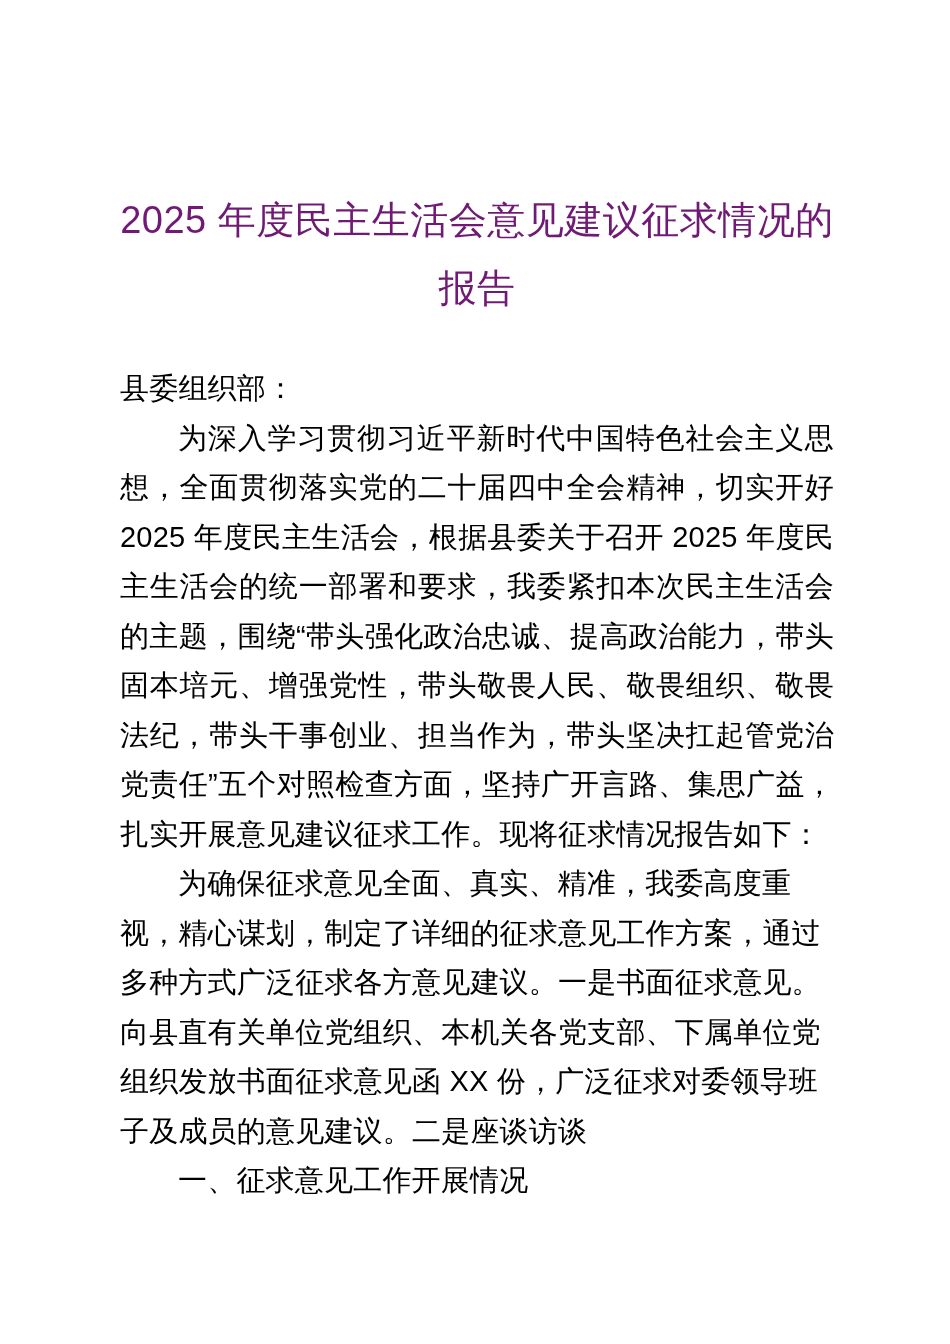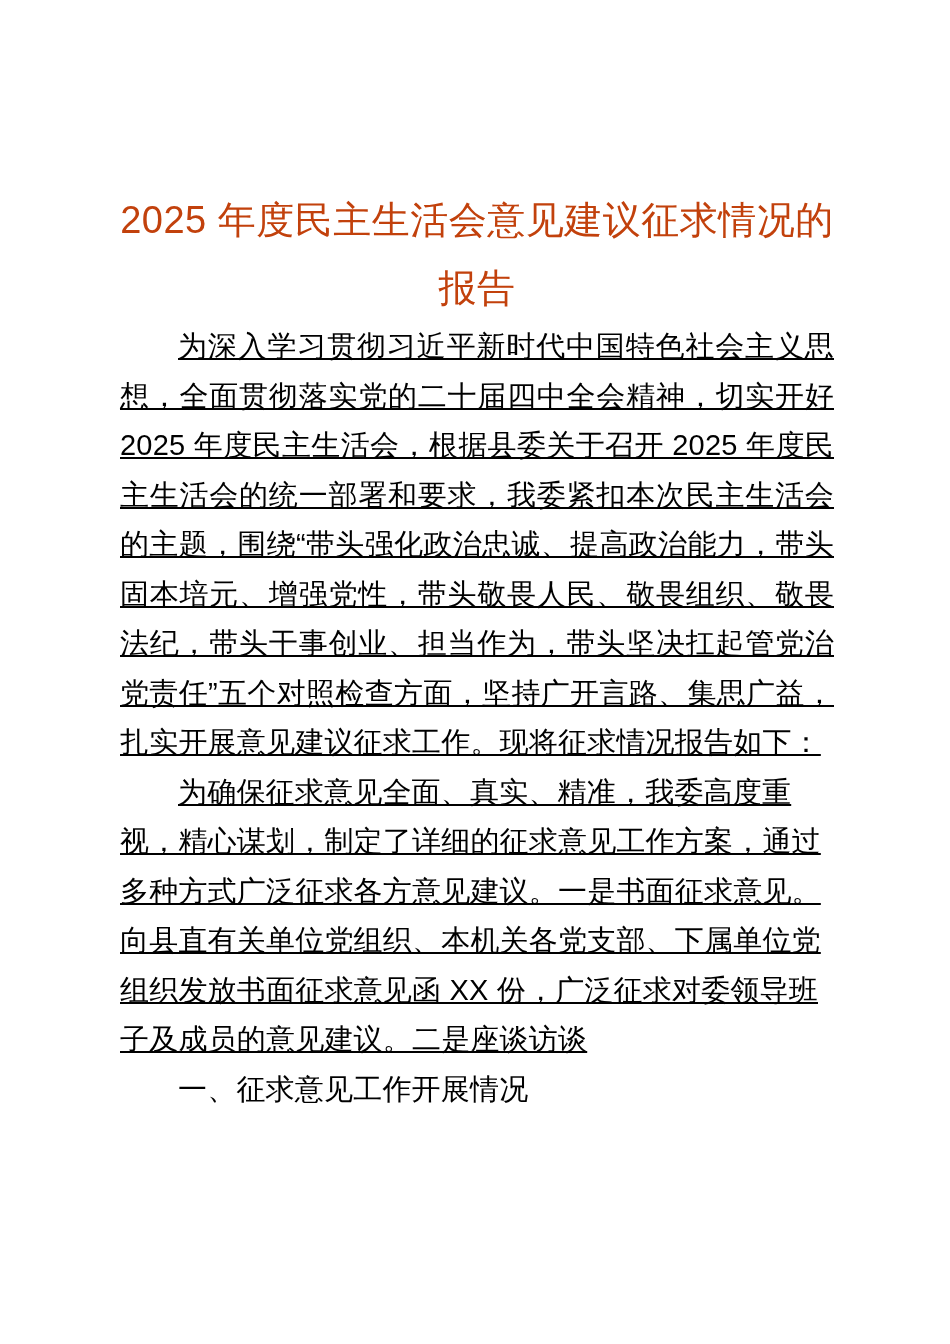--- a/index.html
+++ b/index.html
@@ -20,21 +20,21 @@
     position: absolute;
     left: 120px;
     top: 0;
     width: 714px;
   }
   .doc-title {
     font-family: "Liberation Sans", "DejaVu Sans", sans-serif;
     font-size: 38px;
     line-height: 68px;
     font-weight: 400;
-    color: #c2410c;
+    color: #701a75;
     text-align: center;
     letter-spacing: 0.5px;
     margin: 0;
     padding-top: 186px;
     width: 714px;
   }
   .para {
     font-family: "Liberation Sans", "DejaVu Sans", sans-serif;
     font-size: 29px;
     line-height: 49.5px;
@@ -45,38 +45,38 @@
     margin: 0;
     letter-spacing: 0.2px;
     word-break: break-all;
   }
   .para.addressee {
     text-indent: 0;
     margin-top: 42px;
   }
   .para.indent {
     text-indent: 58px;
-    text-decoration: underline;
   }
   .para.heading {
     text-indent: 58px;
     font-weight: 400;
   }
   .para.last {
     text-align: left;
   }
 </style>
 </head>
 <body>
 
 <div class="page">
   <div class="doc-body">
 
     <h1 class="doc-title"><span>2025 年度民主生活会意见建议征求情况的</span><br><span>报告</span></h1>
 
+    <p class="para addressee">县委组织部：</p>
 
     <p class="para indent">为深入学习贯彻习近平新时代中国特色社会主义思想，全面贯彻落实党的二十届四中全会精神，切实开好 2025 年度民主生活会，根据县委关于召开 2025 年度民主生活会的统一部署和要求，我委紧扣本次民主生活会的主题，围绕“带头强化政治忠诚、提高政治能力，带头固本培元、增强党性，带头敬畏人民、敬畏组织、敬畏法纪，带头干事创业、担当作为，带头坚决扛起管党治党责任”五个对照检查方面，坚持广开言路、集思广益，扎实开展意见建议征求工作。现将征求情况报告如下：</p>
 
     <p class="para indent last">为确保征求意见全面、真实、精准，我委高度重视，精心谋划，制定了详细的征求意见工作方案，通过多种方式广泛征求各方意见建议。一是书面征求意见。向县直有关单位党组织、本机关各党支部、下属单位党组织发放书面征求意见函 XX 份，广泛征求对委领导班子及成员的意见建议。二是座谈访谈</p>
 
     <p class="para heading">一、征求意见工作开展情况</p>
 
   </div>
 </div>
 

